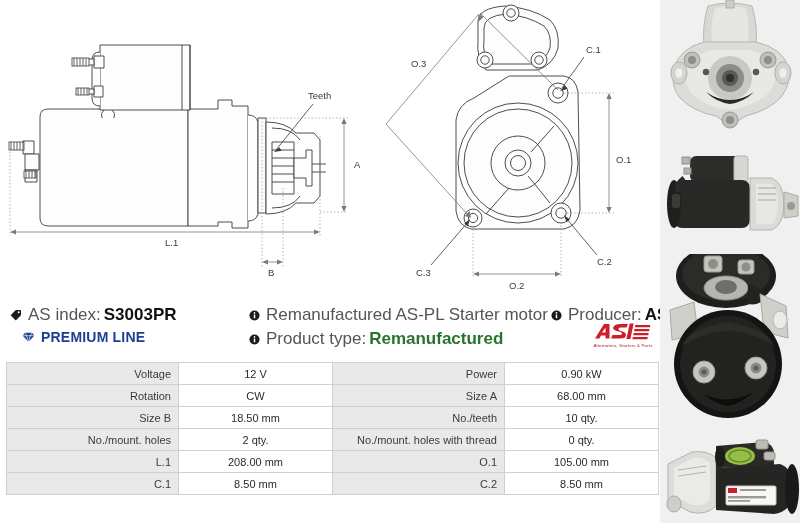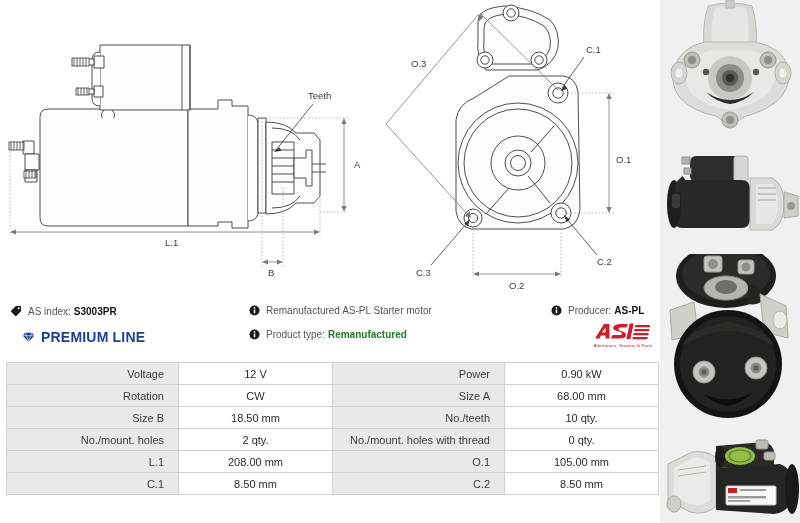--- a/index.html
+++ b/index.html
@@ -28,21 +28,21 @@
 
   
   .infobar {
     position: absolute; left: 0; top: 296px;
     width: 660px; height: 62px;
     background: #ffffff;
   }
   .info-row {
     position: absolute;
     display: flex; align-items: center;
-    font-size: 10px; color: #555555;
+    font-size: 17px; color: #555555;
     white-space: nowrap;
   }
   .info-row .ico {
     display: inline-flex; align-items: center; justify-content: center;
     margin-right: 6px; flex: none;
   }
   .info-lbl { color: #555555; }
   .info-val { color: #111111; font-weight: bold; margin-left: 3px; }
   .info-val.green { color: #27752b; }
 
@@ -67,21 +67,21 @@
   .spec-table {
     position: absolute; left: 6px; top: 362px;
     width: 652px;
     border-collapse: collapse;
     table-layout: fixed;
     font-size: 11px;
   }
   .spec-table td {
     border: 1px solid #d0d0d0;
     height: 22px;
-    padding: 2px 14px;
+    padding: 2px 7px;
     vertical-align: middle;
   }
   .spec-table td.k {
     background: #e9e9e9;
     color: #3a3a3a;
     text-align: right;
   }
   .spec-table td.v {
     background: #ffffff;
     color: #2b2b2b;

